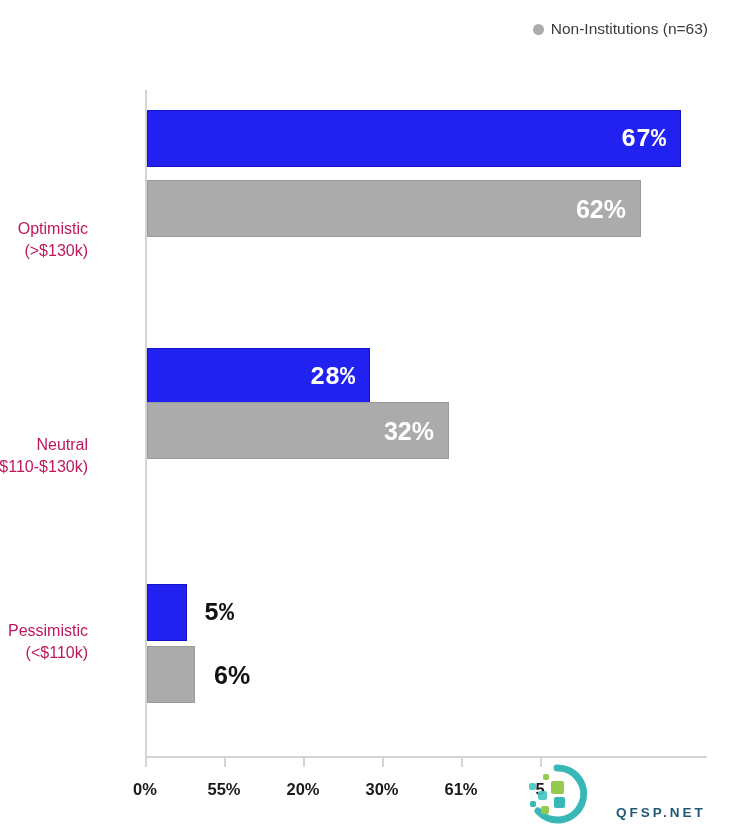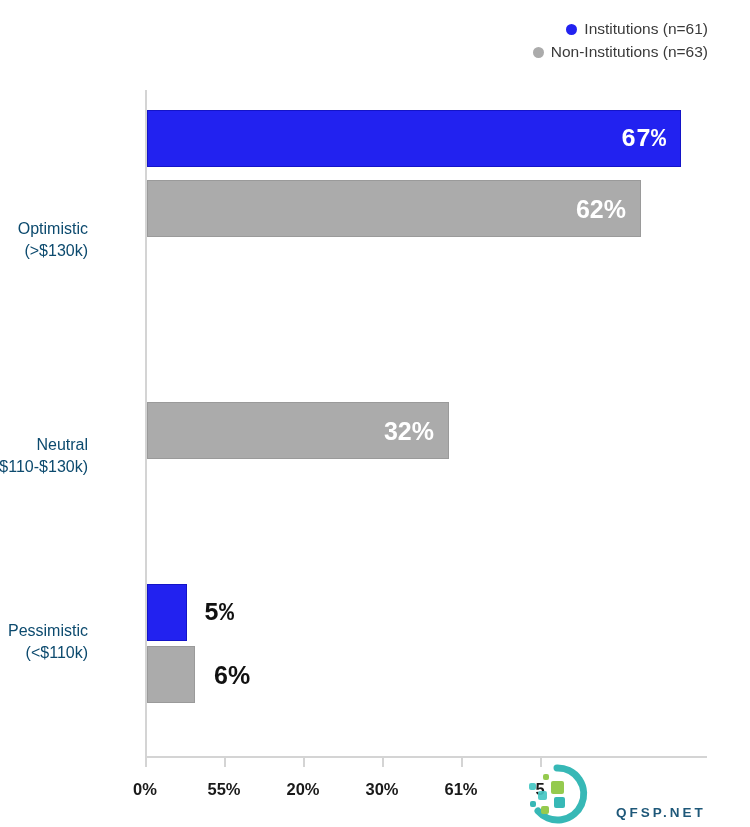--- a/index.html
+++ b/index.html
@@ -118,21 +118,21 @@
     color: #111111;
     white-space: nowrap;
   }
 
   
   .cat-label {
     position: absolute;
     right: 619px;
     text-align: right;
     font-size: 16px;
-    color: #0c4a6e;
+    color: #be185d;
     line-height: 1.35;
     white-space: nowrap;
   }
   .cat-label .cat-sub {
     display: block;
   }
 
   
   #watermark {
     position: absolute;
@@ -159,24 +159,20 @@
     font-size: 13.5px;
     font-weight: bold;
     letter-spacing: 3px;
     color: #0c4a6e;
   }
 </style>
 </head>
 <body>
 
 <div id="legend">
-  <div class="legend-entry">
-    <span class="legend-dot" style="background:#2222f0"></span>
-    <span>Institutions (n=61)</span>
-  </div>
   <div class="legend-entry">
     <span class="legend-dot" style="background:#ababab"></span>
     <span>Non-Institutions (n=63)</span>
   </div>
 </div>
 
 <div id="plot">
   <div id="axis-y"></div>
   <div id="axis-x"></div>
 
@@ -200,20 +196,23 @@
   <div class="bar inst" style="top:20px;width:534px">
     <span class="bar-label-in">67%</span>
   </div>
   <div class="bar noninst" style="top:90px;width:494px">
     <span class="bar-label-in">62%</span>
   </div>
 
   <div class="cat-label" style="top:344px">
     <span>Neutral</span>
     <span class="cat-sub">($110-$130k)</span>
+  </div>
+  <div class="bar inst" style="top:258px;width:223px">
+    <span class="bar-label-in">28%</span>
   </div>
   <div class="bar noninst" style="top:312px;width:302px">
     <span class="bar-label-in">32%</span>
   </div>
 
   <div class="cat-label" style="top:530px">
     <span>Pessimistic</span>
     <span class="cat-sub">(&lt;$110k)</span>
   </div>
   <div class="bar inst" style="top:494px;width:40px">

